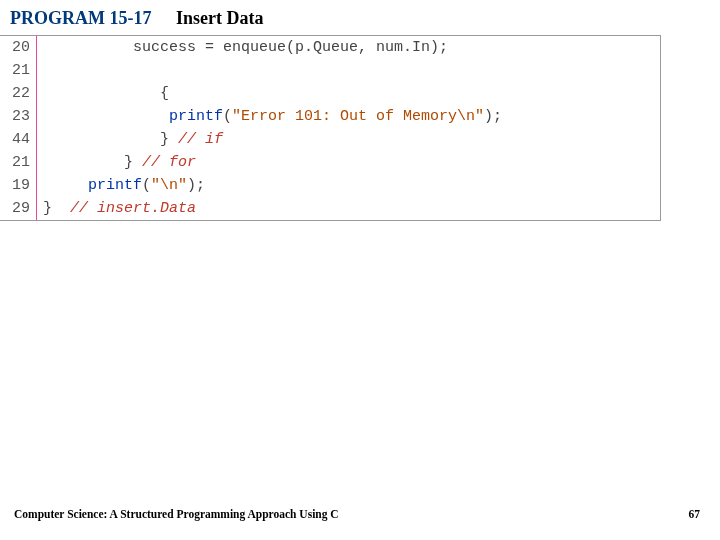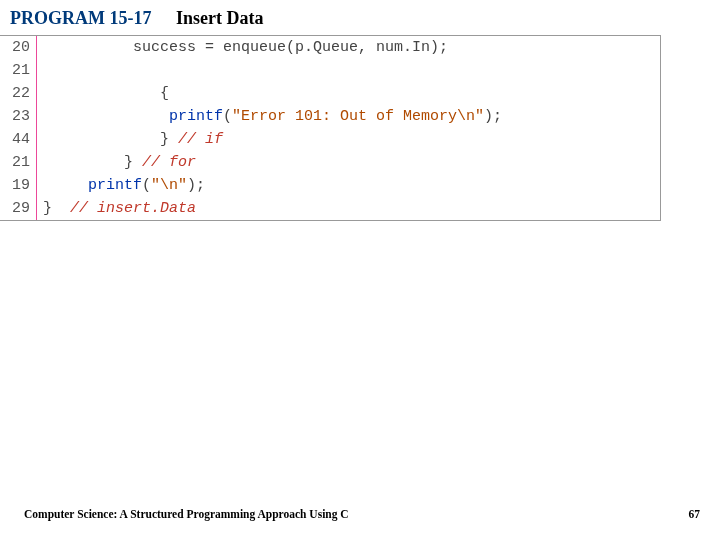--- a/index.html
+++ b/index.html
@@ -49,21 +49,21 @@
   .code {
     padding-left: 6px;
     color: #444444;
   }
   .code .kw { color: #0033aa; }
   .code .cm { color: #c0392b; font-style: italic; }
   .code .st { color: #b04a00; }
   .footer {
     position: absolute;
     bottom: 20px;
-    left: 24px;
+    left: 14px;
     right: 20px;
     font-family: Georgia, "Times New Roman", serif;
     font-size: 11.5px;
     font-weight: bold;
     color: #000000;
     display: flex;
     justify-content: space-between;
   }
 </style>
 </head>

